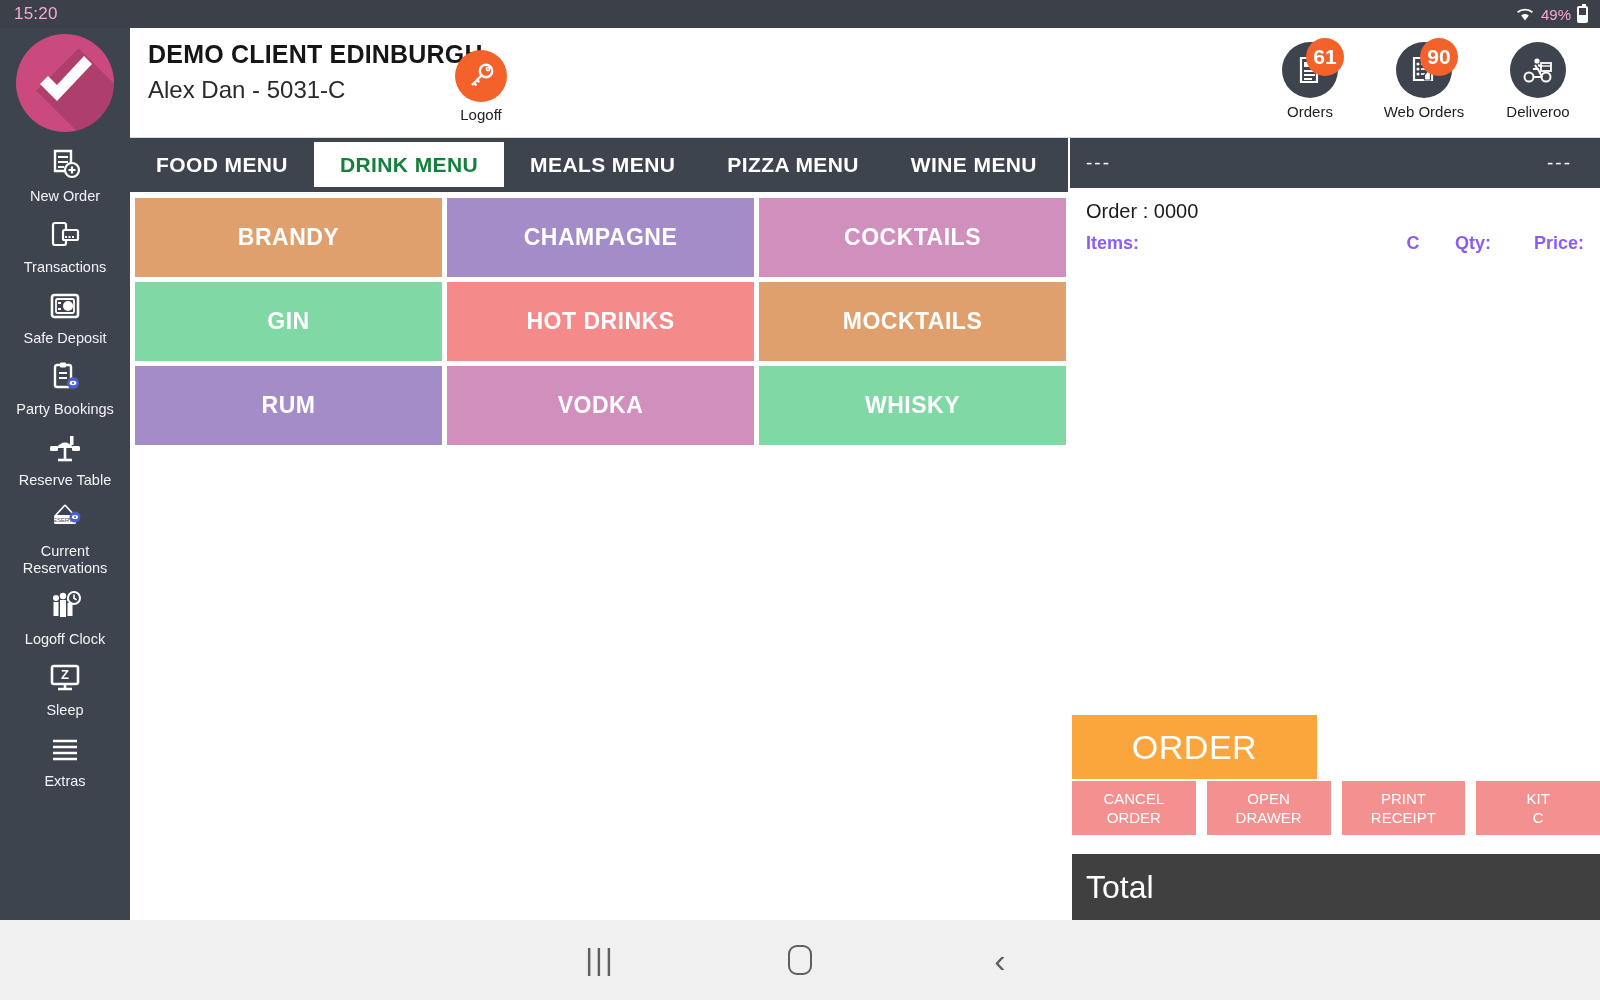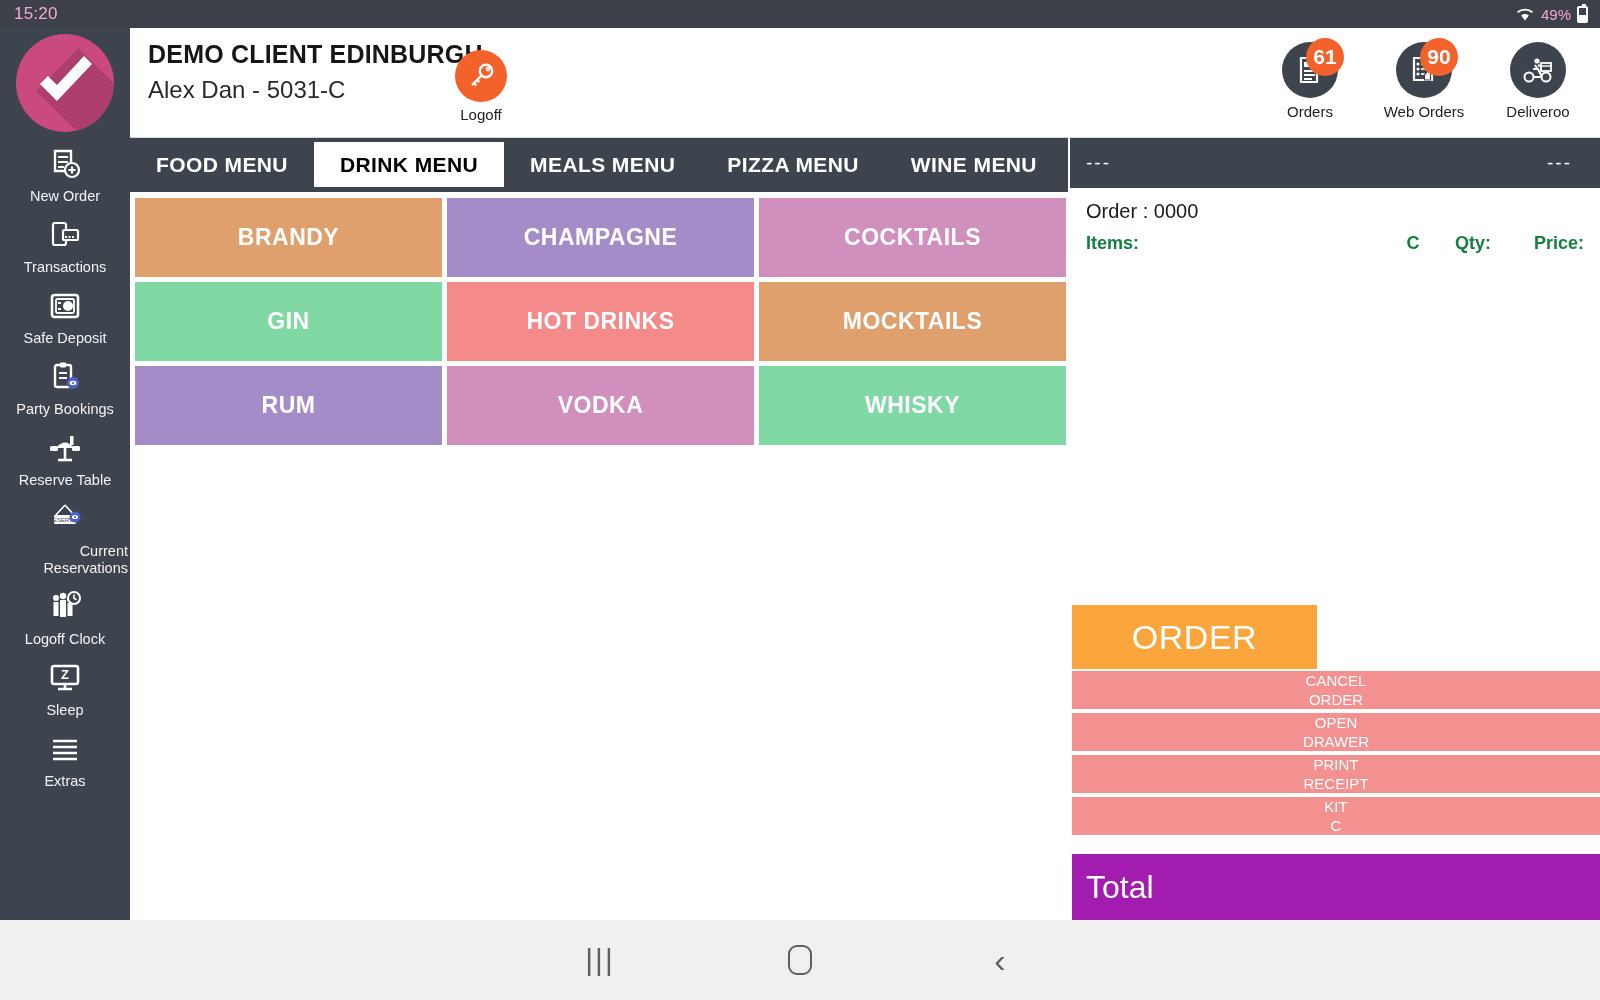--- a/index.html
+++ b/index.html
@@ -50,21 +50,21 @@
   }
   .logo svg { position: absolute; top: 0; left: 0; }
 
   .side-item {
     width: 130px; padding: 6px 2px 4px;
     display: flex; flex-direction: column; align-items: center; justify-content: flex-start;
     color: #ffffff; cursor: pointer;
   }
   .side-item .ico { height: 40px; display: flex; align-items: center; justify-content: center; }
   .side-item .lbl {
-    font-size: 14.5px; line-height: 17px; text-align: right;
+    font-size: 14.5px; line-height: 17px; text-align: center;
     margin-top: 4px; color: #f2f3f4;
   }
 
   
   .header {
     position: absolute; top: 28px; left: 130px; width: 1470px; height: 110px;
     background: #ffffff; border-bottom: 1px solid #d9d9d9;
   }
   .client-name {
     position: absolute; left: 18px; top: 12px;
@@ -108,21 +108,21 @@
   .tabstrip {
     position: absolute; top: 138px; left: 130px; width: 1470px; height: 54px;
     background: #3e444e; overflow: hidden;
     display: flex; align-items: stretch;
   }
   .tab {
     display: flex; align-items: center; justify-content: center;
     padding: 0 26px; color: #ffffff; font-size: 21px; font-weight: bold;
     letter-spacing: .4px; cursor: pointer; white-space: nowrap;
   }
-  .tab.active { background: #ffffff; color: #000000; margin: 4px 0 5px; text-align: center; }
+  .tab.active { background: #ffffff; color: #15803d; margin: 4px 0 5px; text-align: center; }
 
   
   .content {
     position: absolute; top: 192px; left: 130px; width: 945px; height: 728px;
     background: #ffffff; padding: 6px 5px;
   }
   .cat-grid { display: flex; flex-wrap: wrap; gap: 5px; }
   .cat-tile {
     width: 307px; height: 79px;
     display: flex; align-items: center; justify-content: center;
@@ -137,44 +137,44 @@
     background: #ffffff; border-left: 2px solid #ffffff;
     display: flex; flex-direction: column;
   }
   .op-top {
     height: 50px; background: #3e444e; color: #ffffff;
     display: flex; align-items: center; justify-content: space-between;
     padding: 0 28px 0 16px; font-size: 19px; letter-spacing: 2px;
   }
   .op-order-no { padding: 12px 0 6px 16px; font-size: 20px; color: #1b1b1b; }
   .op-cols {
-    display: flex; padding: 4px 16px 8px; font-size: 18px; font-weight: bold; color: #15803d;
+    display: flex; padding: 4px 16px 8px; font-size: 18px; font-weight: bold; color: #8b5cf6;
   }
   .op-cols .c-items { flex: 1; }
   .op-cols .c-c { width: 46px; text-align: center; }
   .op-cols .c-qty { width: 74px; text-align: center; }
   .op-cols .c-price { width: 74px; text-align: right; }
   .op-list { flex: 1; background: #ffffff; }
 
   .op-mainbtns { display: flex; gap: 3px; padding: 0 0 0 2px; }
   .btn-order, .btn-pay {
     height: 64px; display: flex; align-items: center; justify-content: center;
     color: #ffffff; font-size: 34px; letter-spacing: .5px; cursor: pointer;
   }
   .btn-order { width: 245px; background: #fba63c; }
   .btn-pay { width: 282px; background: #b5ed57; }
 
-  .op-subbtns { display: flex; gap: 4px; padding: 2px 0 16px 2px; flex-direction: column; }
+  .op-subbtns { display: flex; gap: 11px; padding: 2px 0 16px 2px; }
   .sub-btn {
     flex: 1; height: 54px; background: #f2918f; color: #ffffff;
     display: flex; flex-direction: column; align-items: center; justify-content: center;
     font-size: 15px; line-height: 19px; text-align: center; cursor: pointer;
   }
   .op-total {
-    height: 66px; margin: 3px 0 0 2px; background: #a21caf; color: #ffffff;
+    height: 66px; margin: 3px 0 0 2px; background: #404040; color: #ffffff;
     display: flex; align-items: center; padding-left: 14px;
     font-size: 32px;
   }
 
   
   .navbar {
     position: absolute; bottom: 0; left: 0; width: 1600px; height: 80px;
     background: #f0f0f0; display: flex; align-items: center; justify-content: center;
   }
   .navbar .navbtn { width: 200px; display: flex; align-items: center; justify-content: center; cursor: pointer; }

